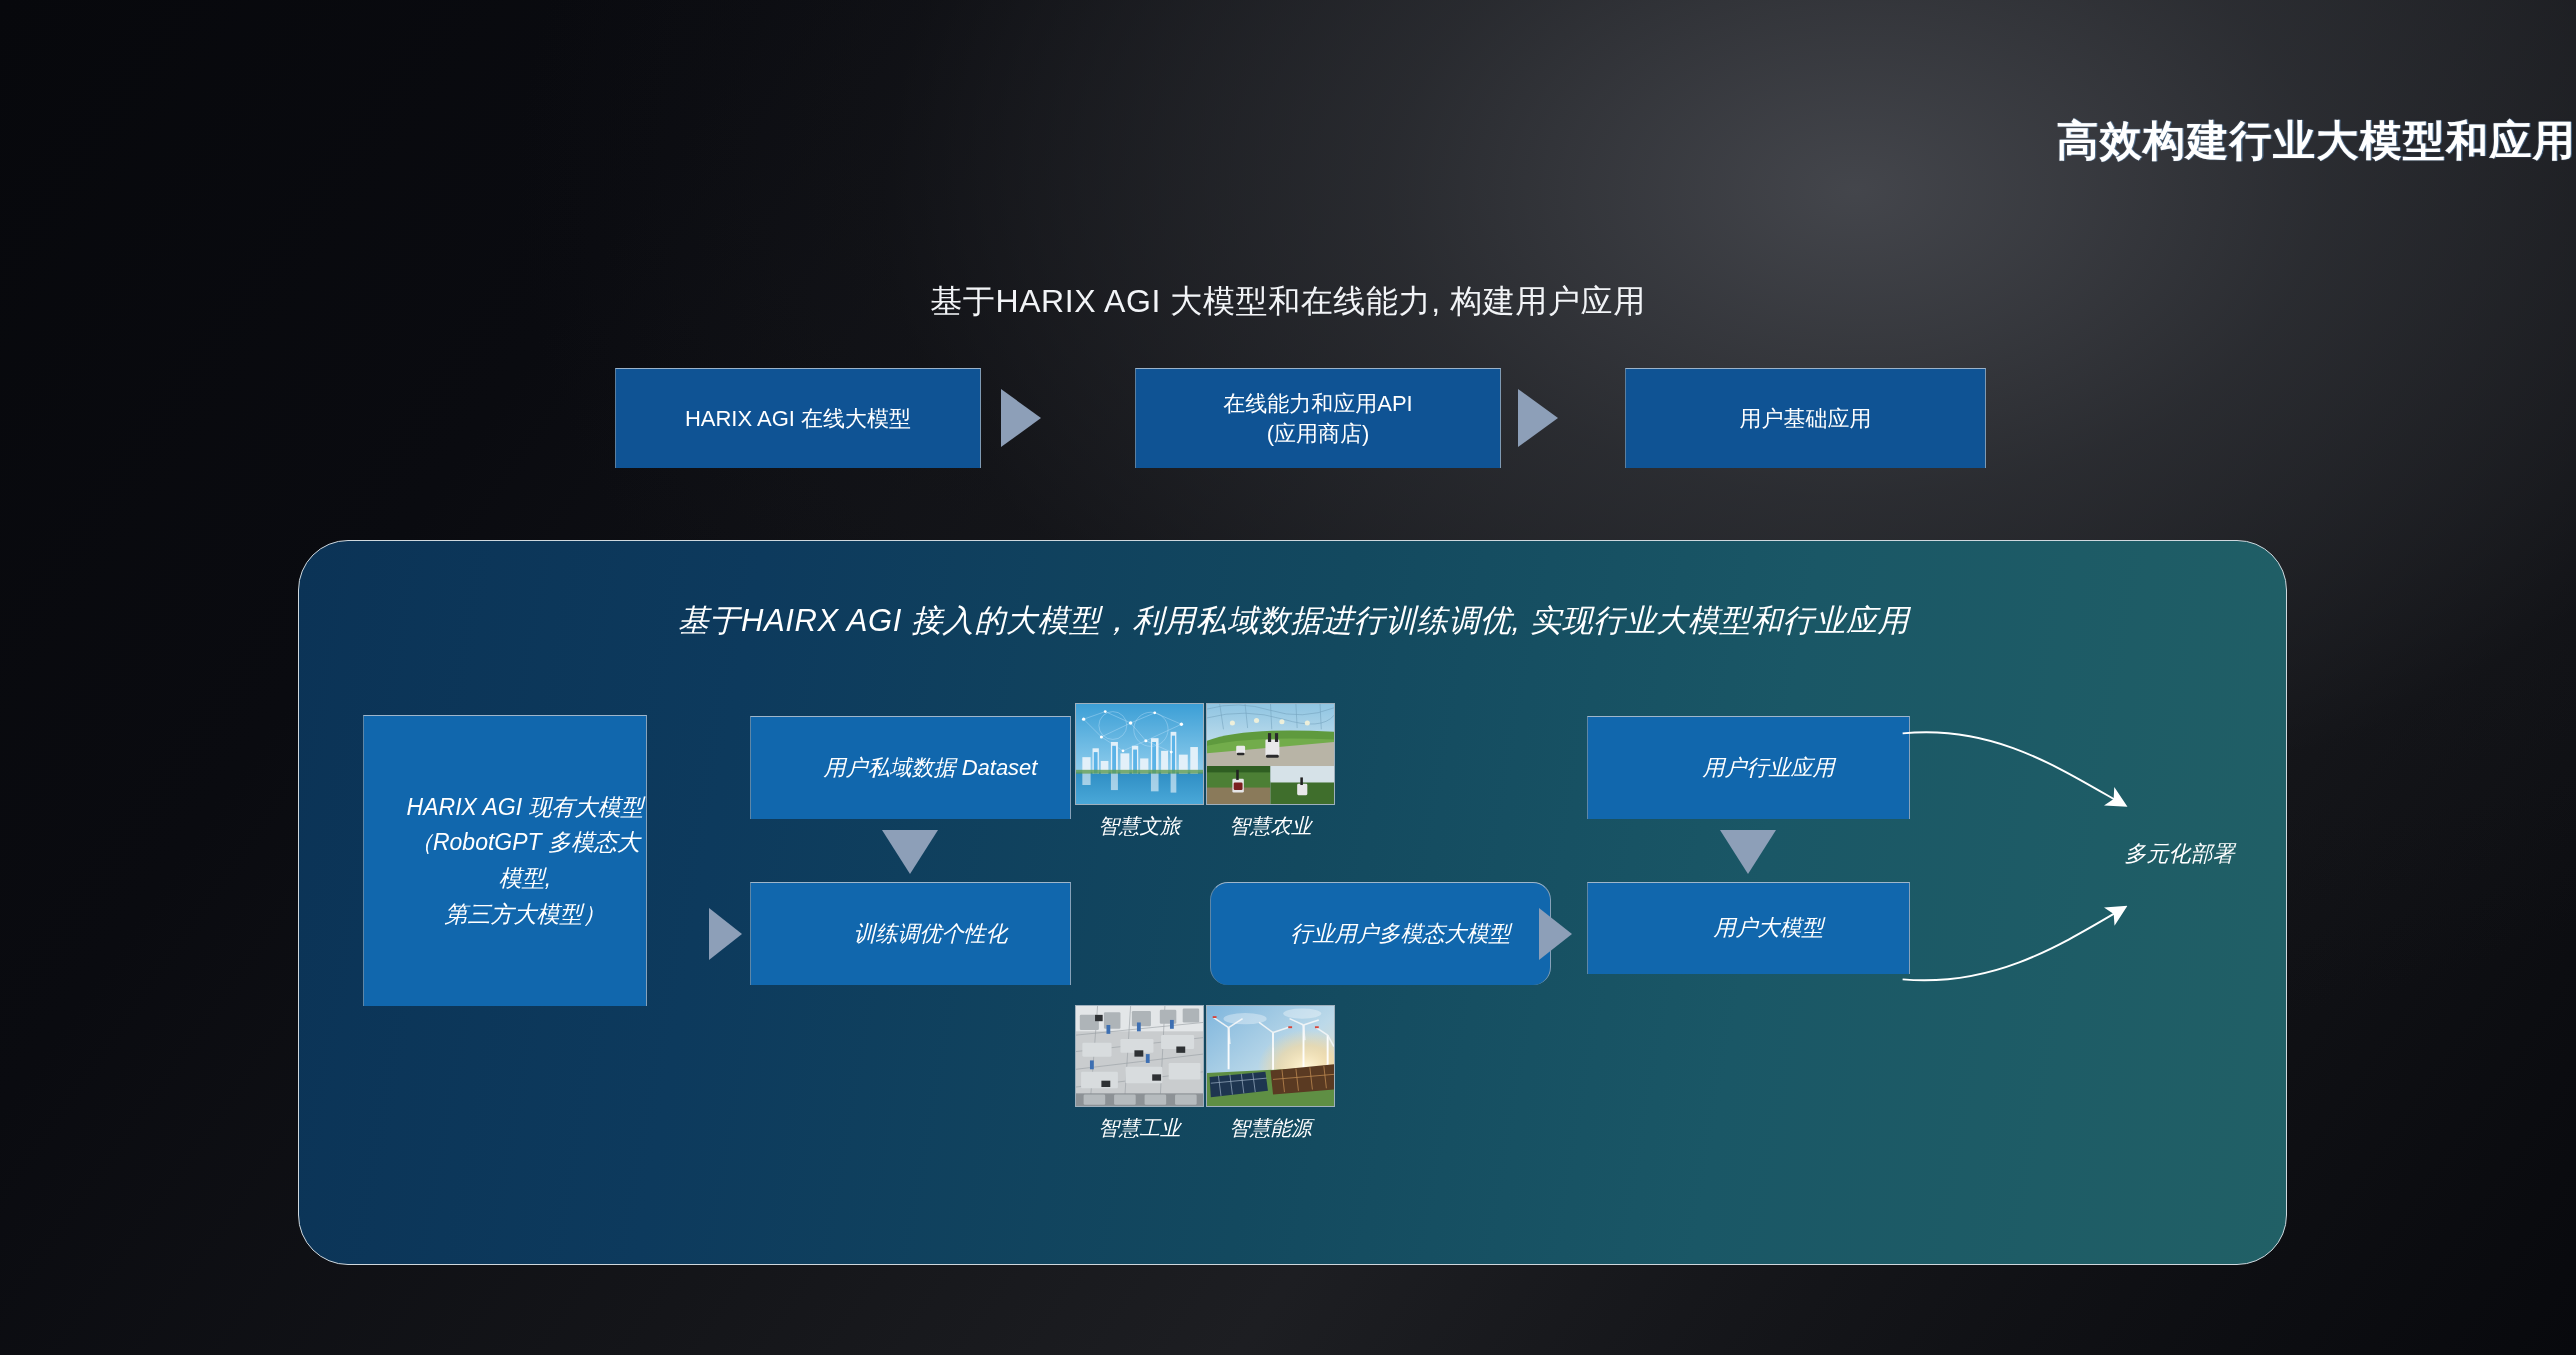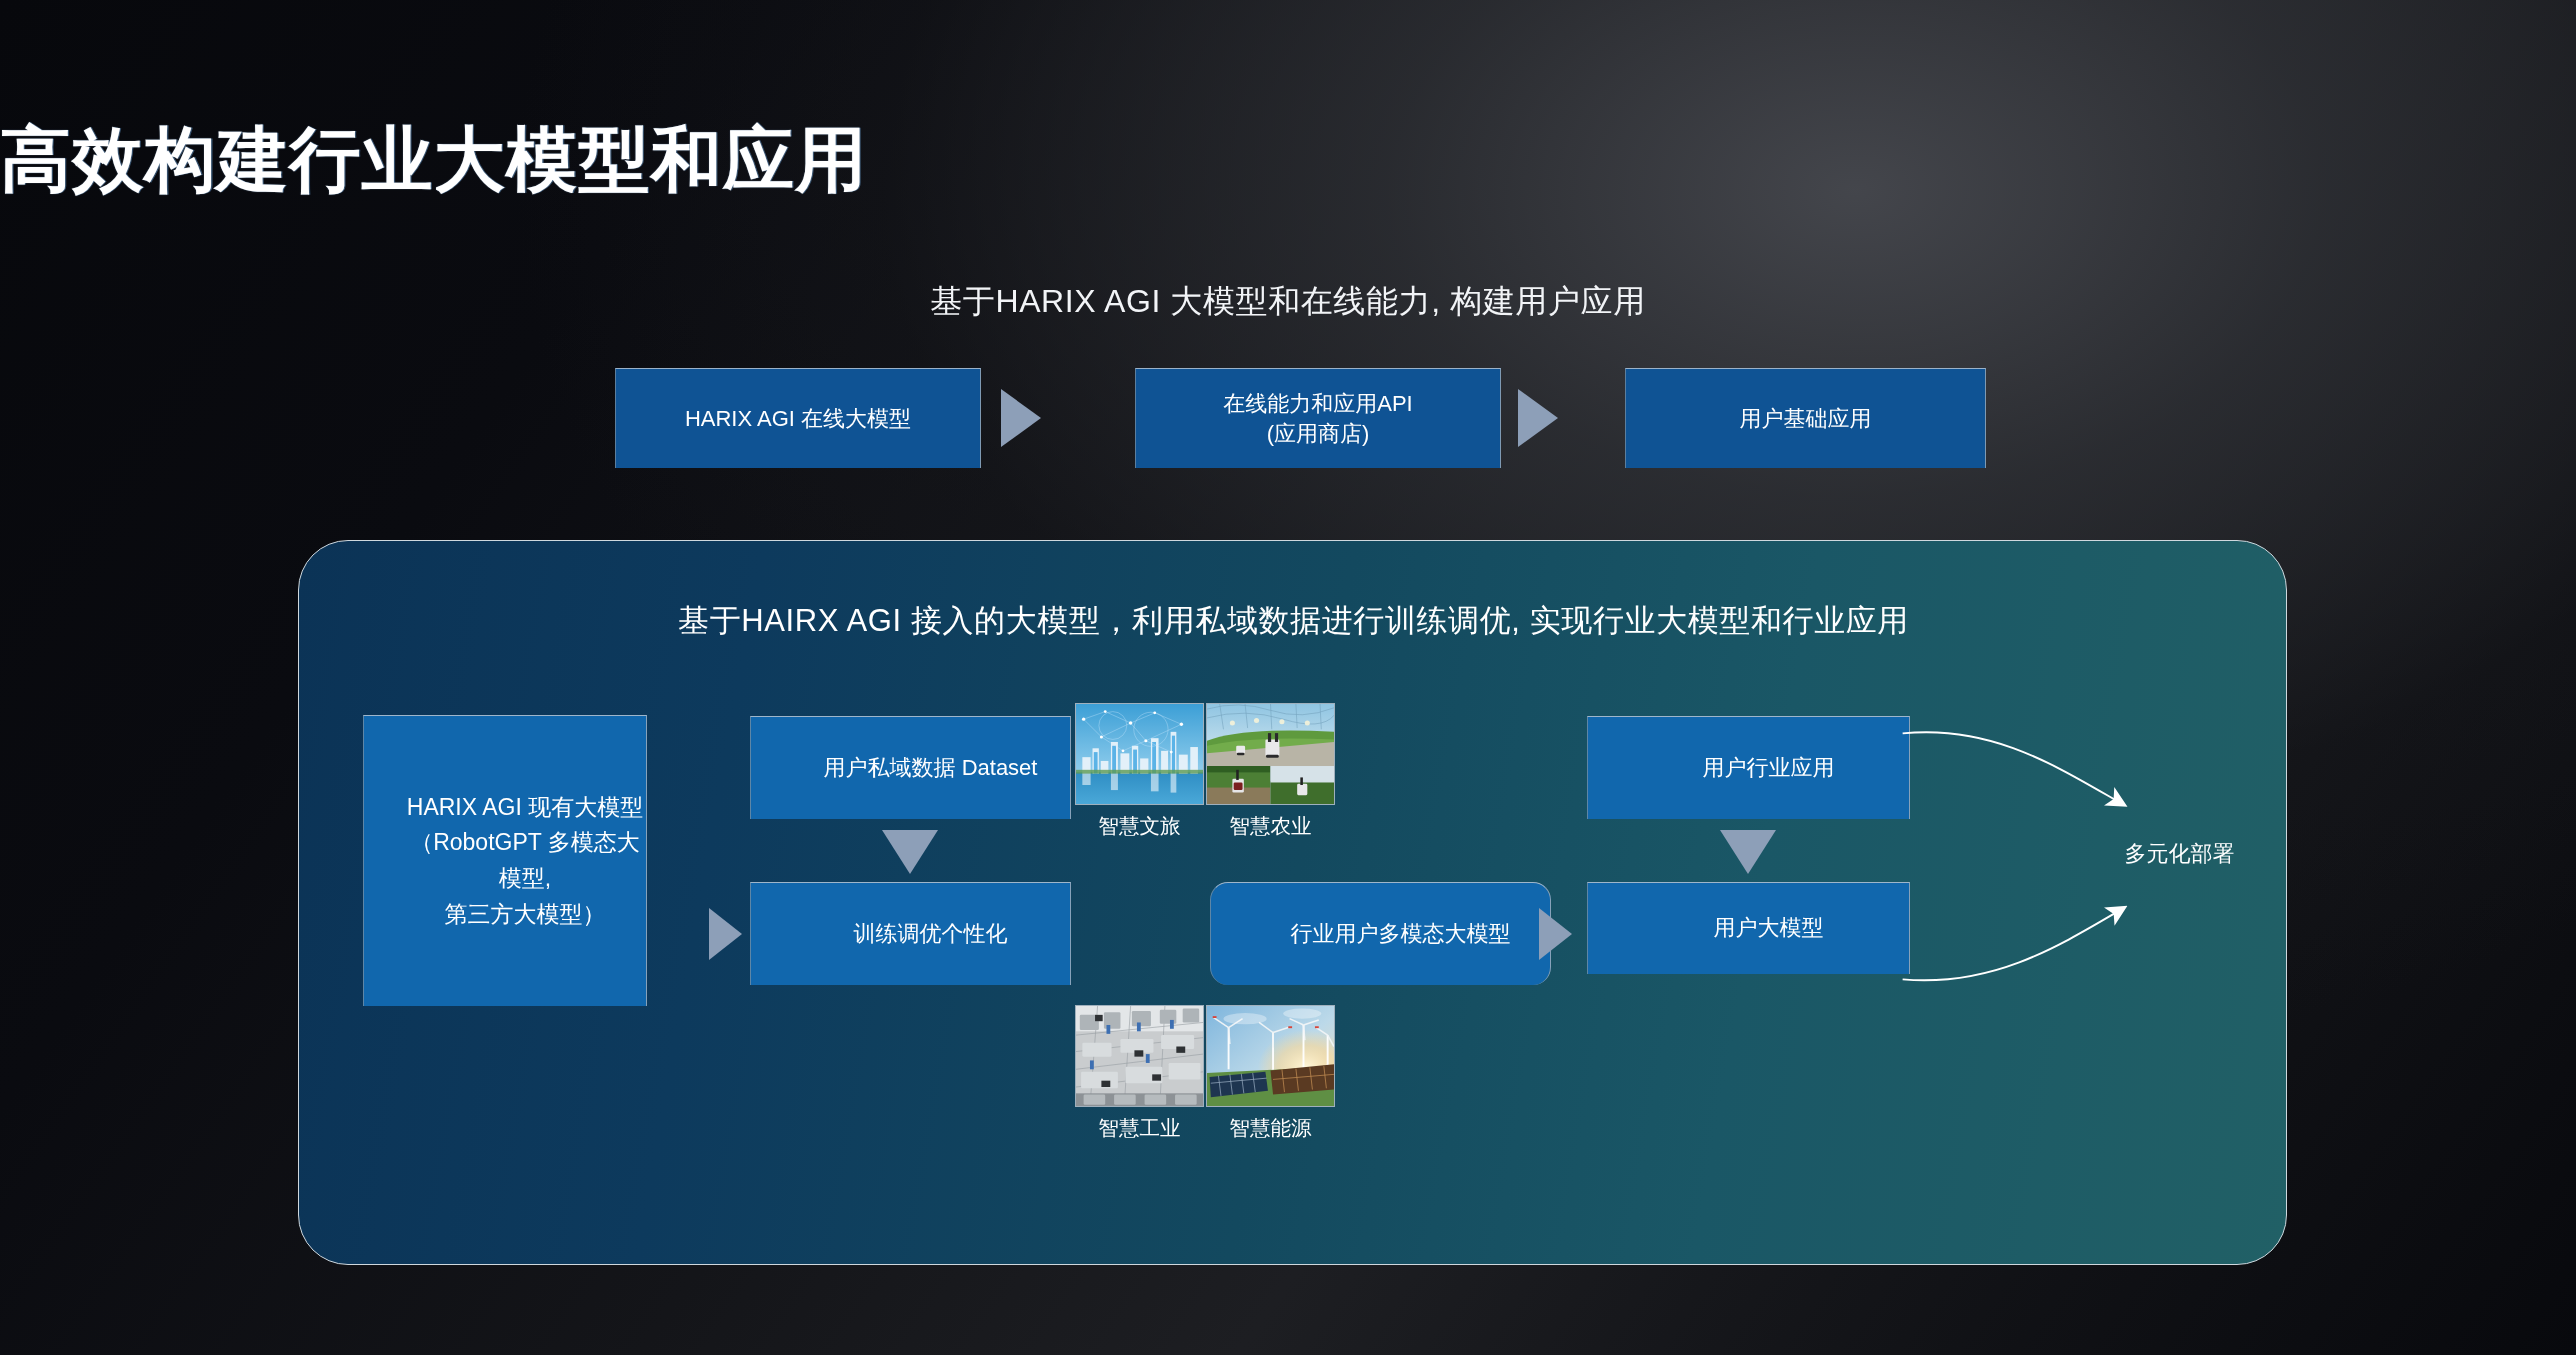--- a/index.html
+++ b/index.html
@@ -23,23 +23,23 @@
       linear-gradient(125deg, #07080c 0%, #0a0b10 22%, #141519 45%, #1d1e22 62%, #101115 84%, #08090d 100%);
     overflow: hidden;
   }
 
   
   #title {
     position: absolute;
     left: 0;
     top: 113px;
     width: 2576px;
-    text-align: left;
+    text-align: right;
     color: #ffffff;
-    font-size: 71px;
+    font-size: 42px;
     font-weight: 700;
     letter-spacing: 1.3px;
     text-shadow: 0 0 1.3px rgba(160,200,240,0.55), 1.3px 0 0.6px rgba(120,190,255,0.35);
     white-space: nowrap;
   }
 
   
   #subtitle {
     position: absolute;
     left: 0;
@@ -98,20 +98,21 @@
     position: absolute;
     left: 298px;
     top: 540px;
     width: 1989px;
     height: 725px;
     border-radius: 50px;
     border: 1.9px solid #cfd8de;
     box-sizing: border-box;
     background: linear-gradient(100deg, #0b3356 0%, #0d3a5d 22%, #13495f 50%, #1a5766 72%, #216066 100%);
     overflow: hidden;
+    font-style: italic;
   }
 
   #panel-title {
     position: absolute;
     left: 0;
     top: 59px;
     width: 1989px;
     text-align: center;
     color: #ffffff;
     font-size: 31px;

